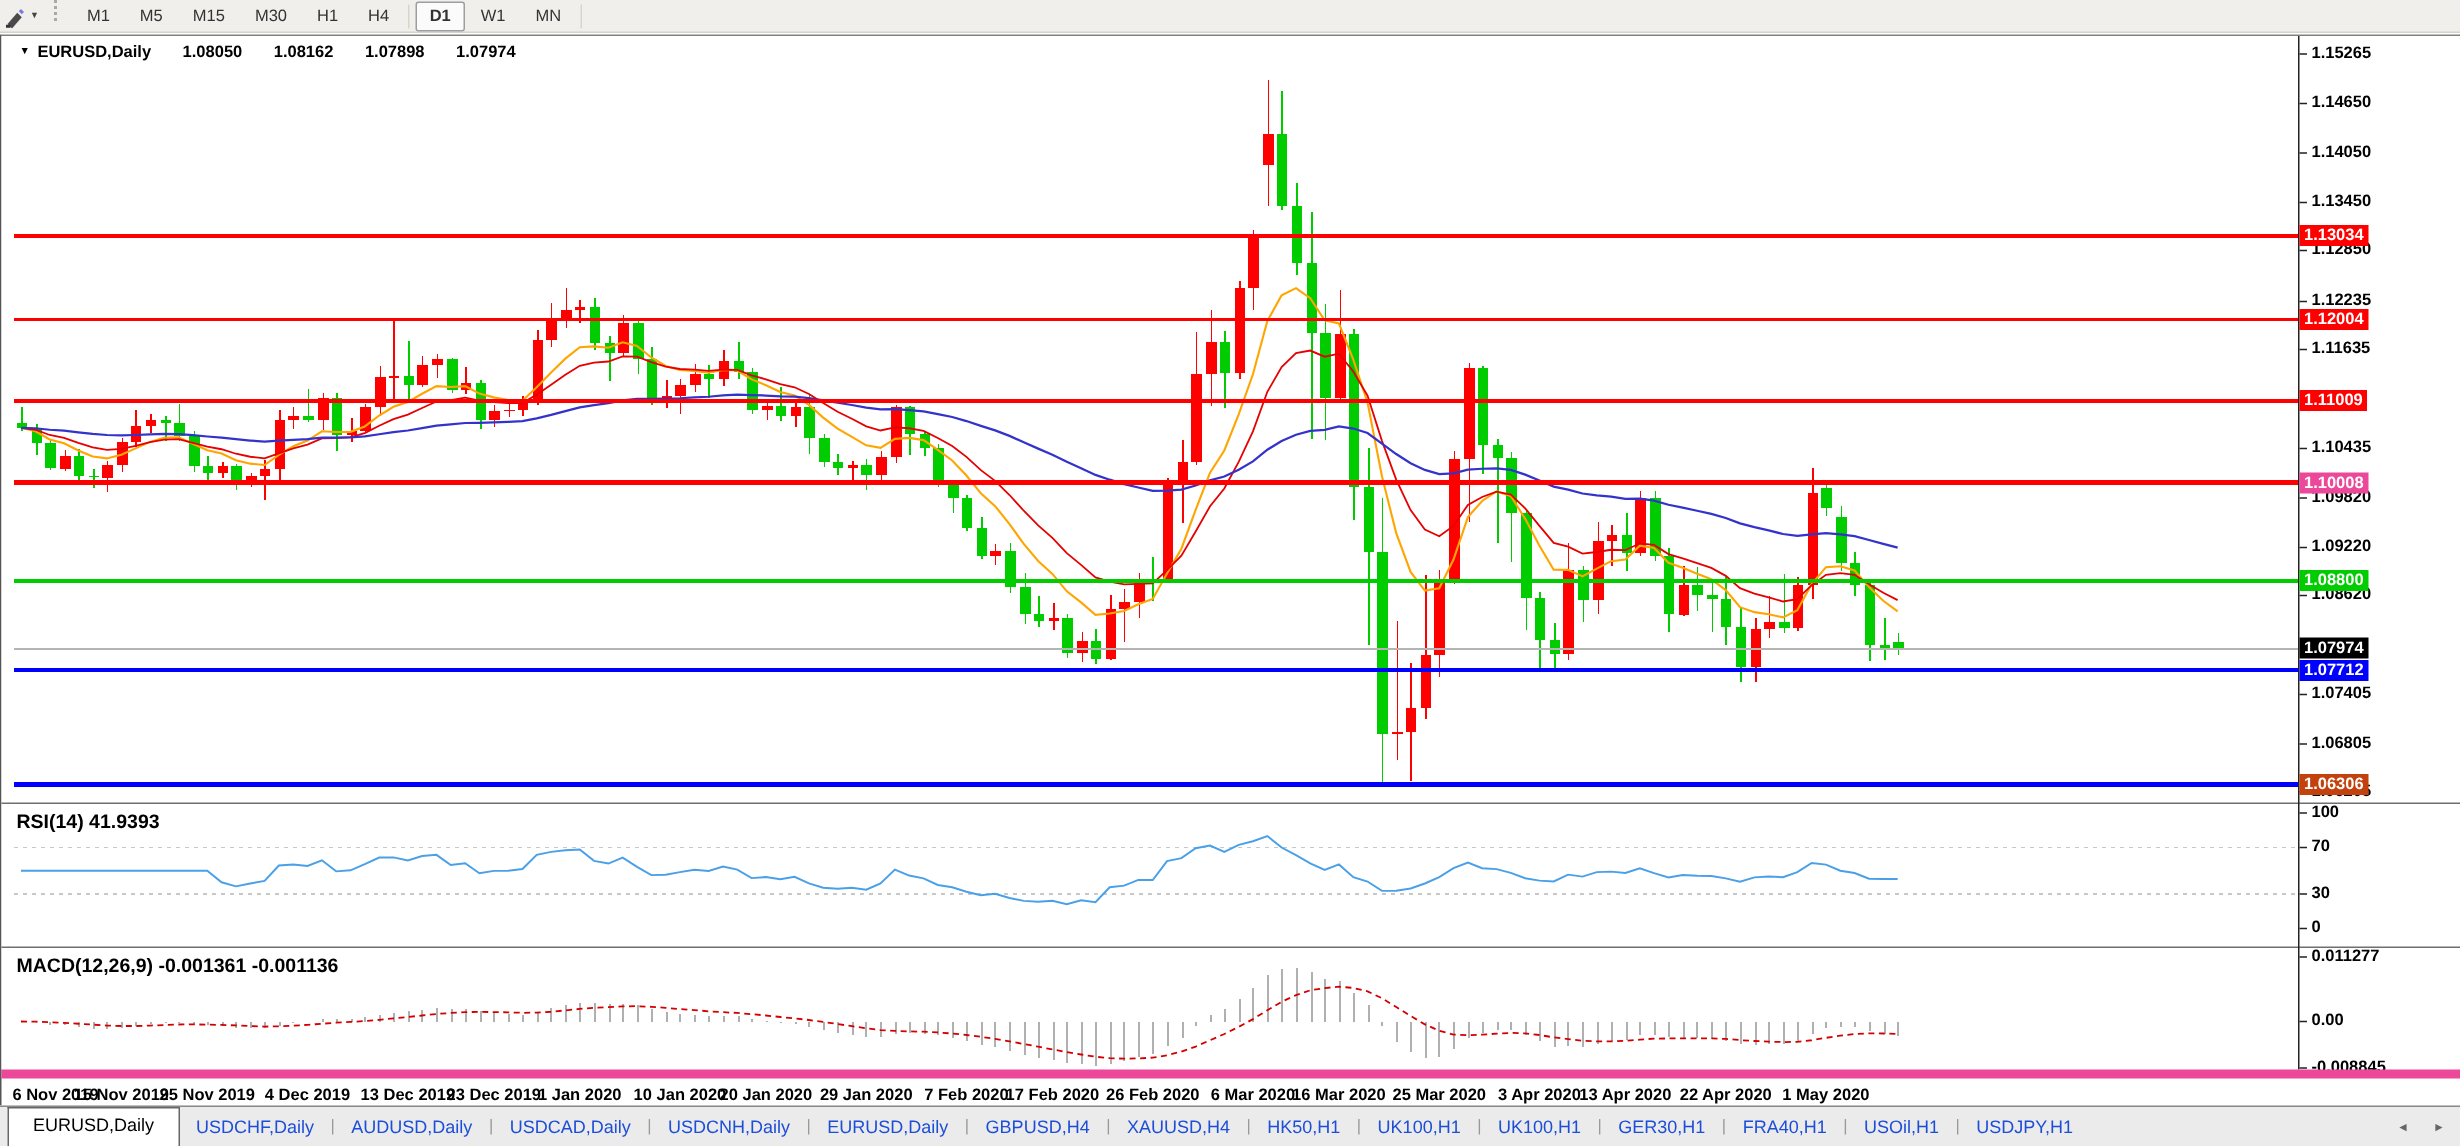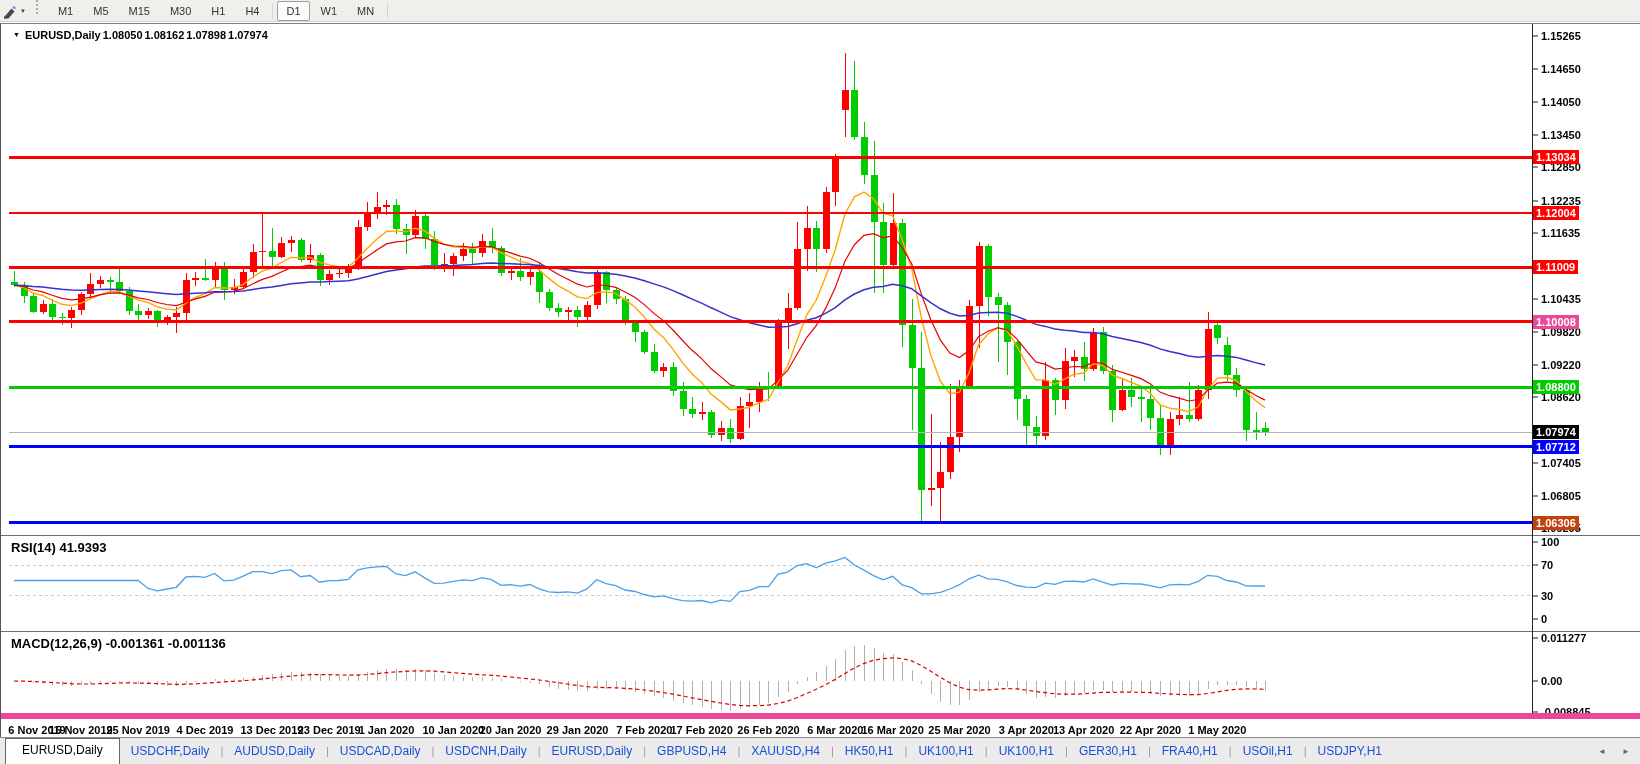--- a/index.html
+++ b/index.html
@@ -6,29 +6,29 @@
     font-family:"Liberation Sans","DejaVu Sans",sans-serif;}
   
   .toolbar{position:absolute;left:0;top:0;width:1640px;height:22px;background:#f0efec;
     border-bottom:1px solid #d6d2c8;display:flex;align-items:flex-start;box-sizing:border-box;z-index:20;}
   .tool-btn-group{display:flex;align-items:center;height:100%;padding:0 2px;}
   .caret{font-size:6px;color:#444;margin:0 4px 0 2px;}
   .tb-grip{width:2px;height:14px;border-left:2px dotted #a8a8a8;margin:0 8px 0 4px;}
   .tf-wrap{display:flex;align-items:center;height:100%;}
   .tf-btn{font-size:11px;color:#333;padding:2px 8px;margin:0 1px;border:1px solid transparent;
     border-radius:2px;cursor:default;line-height:14px;}
-  .tf-btn.active{background:#fbfbfb;border-color:#9e9e9e;}
+  .tf-btn.active{background:#fbfbfb;border-color:#9e9e9e;font-weight:bold;}
   .tb-sep{width:1px;height:16px;background:#d9d5cc;margin:0 3px;}
   
   .chart-window{position:absolute;left:0;top:23px;width:1640px;height:714px;background:#fff;
     border-top:1px solid #808080;border-left:1px solid #555;box-sizing:border-box;}
   .inner-line{position:absolute;left:4px;top:0;bottom:25px;width:1px;background:#bcbcbc;}
   .info-line{position:absolute;top:5px;left:12px;font-size:11px;font-weight:700;color:#000;z-index:6;white-space:nowrap;}
   .info-line .tri{font-size:7px;vertical-align:2px;margin-right:5px;color:#000;}
-  .info-line .val{margin-left:2px;}
+  .info-line .val{margin-left:21px;}
   .pane{position:absolute;left:0;overflow:hidden;background:#fff;}
   #main-pane{top:0;width:1531px;height:511px;}
   #rsi-pane{top:513px;width:1531px;height:94px;}
   #macd-pane{top:609px;width:1531px;height:80px;}
   .pane-sep{position:absolute;left:0;width:1640px;height:2px;background:#fff;border-top:1px solid #6f6f6f;box-sizing:border-box;}
   .ind-label{position:absolute;left:10px;top:3px;font-size:13px;font-weight:700;color:#000;z-index:5;white-space:nowrap;}
   .vaxis{position:absolute;left:1531px;top:0;width:1px;height:689px;background:#222;}
   .axis-col{position:absolute;left:1531px;width:109px;}
   #price-axis{top:0;height:689px;}
   #rsi-axis{top:513px;height:94px;}

